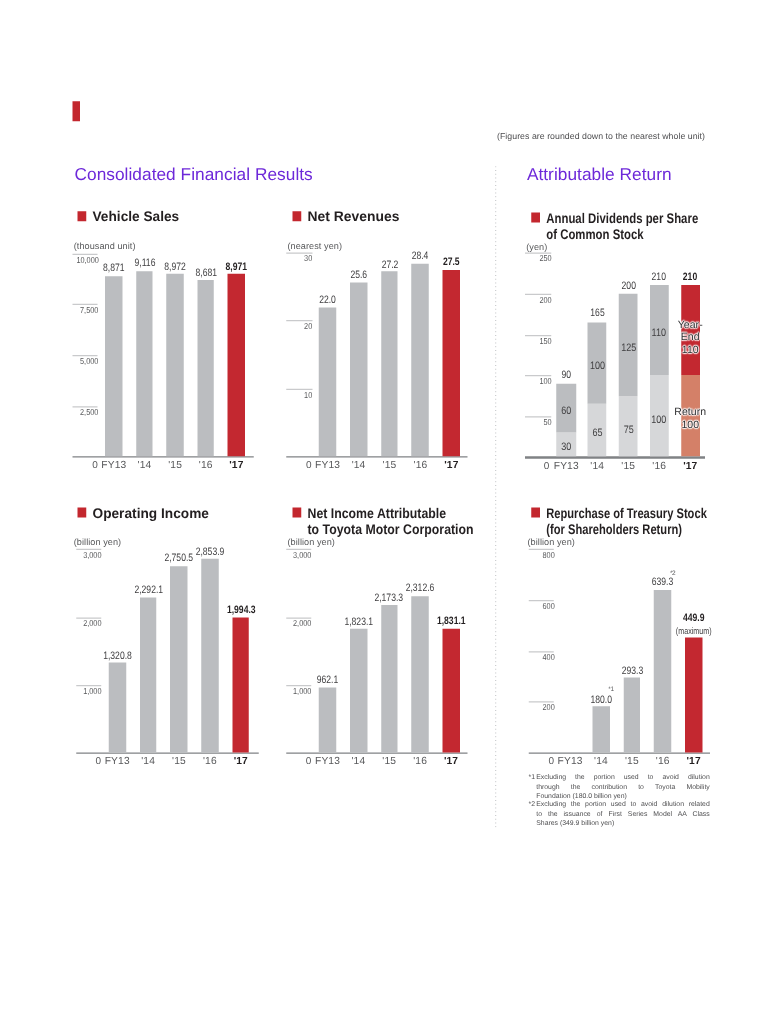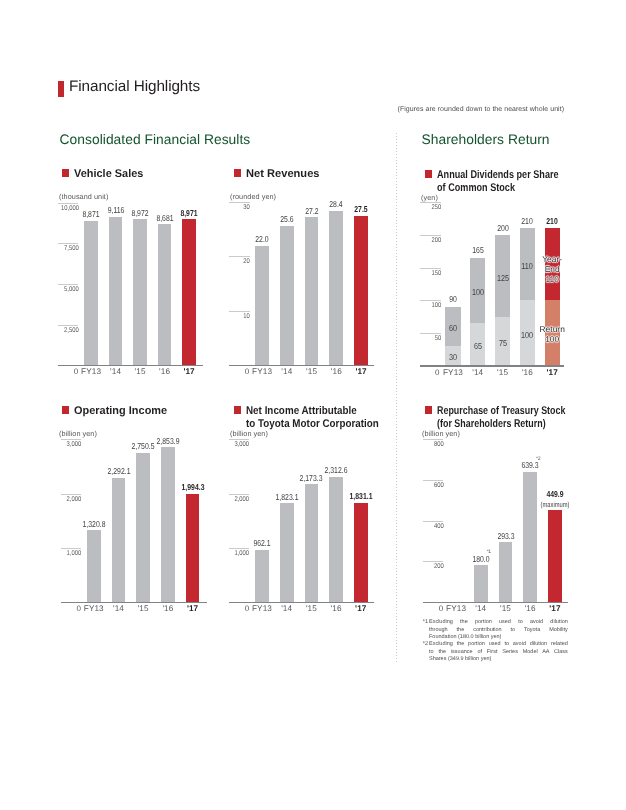--- a/index.html
+++ b/index.html
@@ -9,21 +9,21 @@
        -webkit-font-smoothing:antialiased;text-rendering:geometricPrecision;}
   .page{position:absolute;left:0;top:0;width:626px;height:810px;}
   .abs{position:absolute;}
 
   
   #page-title-mark{left:57.5px;top:80.5px;width:6.5px;height:16px;background:#c3272e;}
   #page-title{left:69px;top:78.6px;font-size:15.3px;letter-spacing:-0.08px;color:#231f20;line-height:16px;}
   #rounded-note{left:397.6px;top:105.6px;font-size:7px;color:#4d4d4f;letter-spacing:0.035px;line-height:7px;white-space:nowrap;}
 
   
-  .section-title{font-size:13.8px;color:#14532d;letter-spacing:0.04px;line-height:14px;white-space:nowrap;}
+  .section-title{font-size:13.8px;color:#6d28d9;letter-spacing:0.04px;line-height:14px;white-space:nowrap;}
   #left-section-title{left:59.6px;top:133.2px;}
   #right-section-title{left:421.5px;top:133.2px;}
 
   
   .chart-title{font-size:11.2px;font-weight:bold;color:#231f20;line-height:12.6px;letter-spacing:0.02px;}
   .chart-title-mark{width:7.6px;height:7.9px;background:#c3272e;position:absolute;}
 
   
   .axis-line{background:#808285;height:1.2px;}
   .gridline{background:#c9cacc;height:1.1px;}
@@ -57,25 +57,24 @@
   .fn-marker{position:absolute;left:0;top:0;}
   .fn-line{display:block;text-align:justify;text-align-last:justify;white-space:nowrap;}
   .fn-line.last{text-align-last:left;}
 </style>
 </head>
 <body>
 
 <div class="page">
 
   <div class="abs" id="page-title-mark"></div>
-  <div class="abs" id="page-title">Financial Highlights</div>
   <div class="abs" id="rounded-note">(Figures are rounded down to the nearest whole unit)</div>
 
   <div class="abs section-title" id="left-section-title">Consolidated Financial Results</div>
-  <div class="abs section-title" id="right-section-title">Shareholders Return</div>
+  <div class="abs section-title" id="right-section-title">Attributable Return</div>
 
   <div class="abs" id="divider"></div>
 
   <div id="charts">
       <div class="chart-title-mark abs" style="left: 61.5px; top: 169.2px;"></div>
       <div class="chart-title abs" style="left: 74.4px; top: 168px; width: 215px; transform: scaleX(0.975); transform-origin: left top;">Vehicle Sales</div>
       <div class="unit-label abs" style="left: 59px; top: 192px;">(thousand unit)</div>
       <div class="gridline abs" style="left: 57.8px; top: 202.6px; width: 20.2px;"></div>
       <div class="axis-num abs" style="left: 57.8px; top: 204.6px; width: 20.7px; text-align: right;">10,000</div>
       <div class="gridline abs" style="left: 57.8px; top: 243.25px; width: 20.2px;"></div>
@@ -96,21 +95,21 @@
       <div class="bar bar-gray abs" style="left: 133.2px; top: 219.315px; width: 13.8px; height: 145.885px;"></div>
       <div class="bar bar-gray abs" style="left: 157.7px; top: 224.047px; width: 13.8px; height: 141.153px;"></div>
       <div class="bar bar-red abs" style="left: 182.2px; top: 219.332px; width: 13.8px; height: 145.868px;"></div>
       <div class="val-label abs" style="left: 61.1px; top: 210.458px; width: 60px; text-align: center;">8,871</div>
       <div class="val-label abs" style="left: 85.6px; top: 206.474px; width: 60px; text-align: center;">9,116</div>
       <div class="val-label abs" style="left: 110.1px; top: 208.815px; width: 60px; text-align: center;">8,972</div>
       <div class="val-label abs" style="left: 134.6px; top: 213.547px; width: 60px; text-align: center;">8,681</div>
       <div class="val-label current abs" style="left: 159.1px; top: 208.832px; width: 60px; text-align: center;">8,971</div>
       <div class="chart-title-mark abs" style="left: 233.5px; top: 169.2px;"></div>
       <div class="chart-title abs" style="left: 246.4px; top: 168px; width: 215px; transform: scaleX(0.99); transform-origin: left top;">Net Revenues</div>
-      <div class="unit-label abs" style="left: 230px; top: 192px;">(rounded yen)</div>
+      <div class="unit-label abs" style="left: 230px; top: 192px;">(nearest yen)</div>
       <div class="gridline abs" style="left: 229.3px; top: 202px; width: 20.3px;"></div>
       <div class="axis-num abs" style="left: 229.3px; top: 204px; width: 20.8px; text-align: right;">30</div>
       <div class="gridline abs" style="left: 229.3px; top: 256.4px; width: 20.3px;"></div>
       <div class="axis-num abs" style="left: 229.3px; top: 258.4px; width: 20.8px; text-align: right;">20</div>
       <div class="gridline abs" style="left: 229.3px; top: 310.8px; width: 20.3px;"></div>
       <div class="axis-num abs" style="left: 229.3px; top: 312.8px; width: 20.8px; text-align: right;">10</div>
       <div class="axis-line abs" style="left: 229.3px; top: 365.2px; width: 144.9px;"></div>
       <div class="zero-label abs" style="left: 199.3px; top: 367.4px; width: 49.9px; text-align: right;">0</div>
       <div class="cat-label abs" style="left: 242.1px; top: 367.4px; width: 40px; text-align: center;">FY13</div>
       <div class="cat-label abs" style="left: 266.85px; top: 367.4px; width: 40px; text-align: center;">'14</div>

